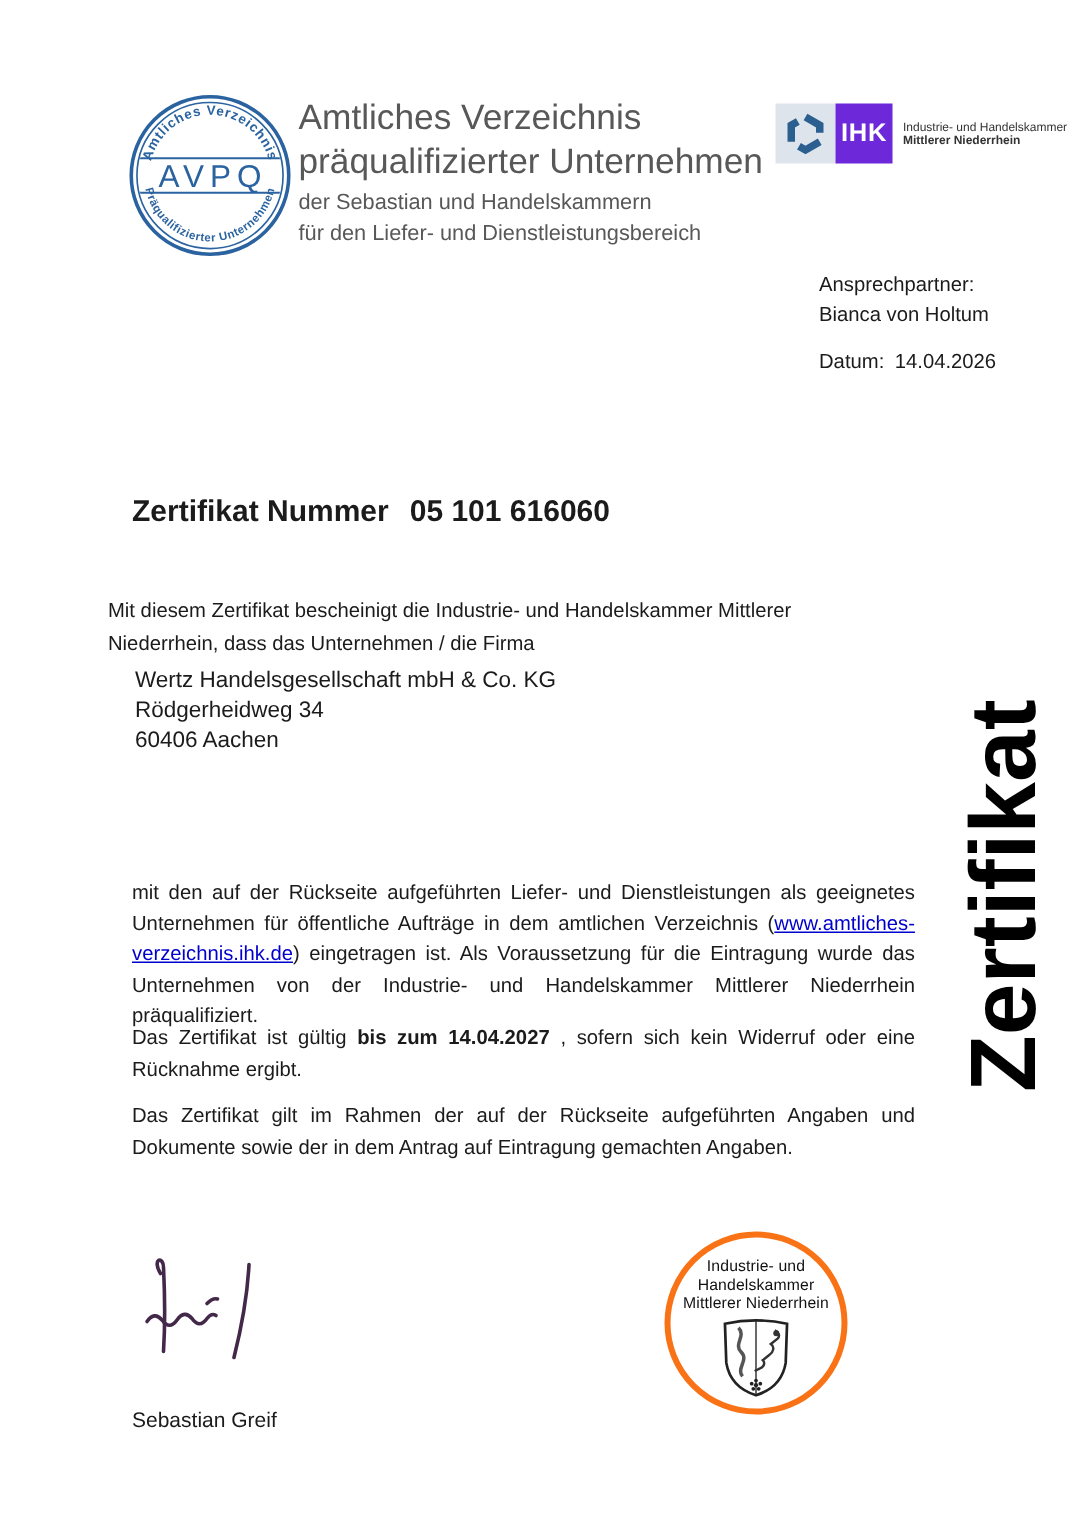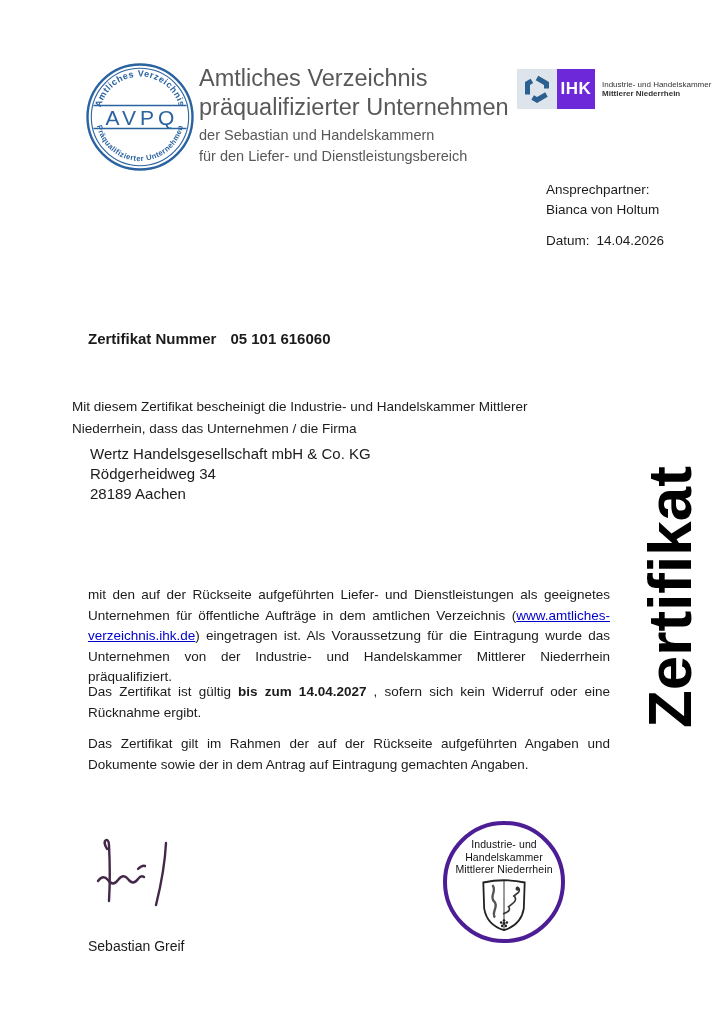--- a/index.html
+++ b/index.html
@@ -20,37 +20,37 @@
   .ihk-light{width:40px;height:40px;background:#dde4ec;display:flex;align-items:center;justify-content:center;}
   .ihk-navy{width:38px;height:40px;background:#6d28d9;color:#ffffff;display:flex;align-items:center;justify-content:center;
             font-weight:700;font-size:17px;letter-spacing:0.5px;}
   .ihk-words{margin-left:7px;align-self:center;font-size:8px;line-height:9.5px;color:#333;white-space:nowrap;}
   .ihk-words .b{font-weight:700;}
   
   .contact{position:absolute;left:546px;top:180px;font-size:13.5px;line-height:20px;}
   .contact .daterow{margin-top:11px;}
   .contact .dval{margin-left:7px;}
   
-  .certnum{position:absolute;left:88px;top:330px;font-size:15px;font-weight:700;}
+  .certnum{position:absolute;left:88px;top:330px;font-size:20px;font-weight:700;}
   .certnum .val{margin-left:14px;}
   
   .intro{position:absolute;left:72px;top:396px;width:492px;font-size:13.5px;line-height:21.5px;}
   .company{position:absolute;left:90px;top:444px;font-size:15px;line-height:20px;}
   .para{position:absolute;left:88px;width:522px;font-size:13.5px;line-height:20.5px;text-align:justify;}
   .p1{top:585px;}
   .p2{top:682px;}
   .p3{top:734px;}
   .para a{color:#0000cc;text-decoration:underline;}
   .bold{font-weight:700;}
   
   .sigorg{position:absolute;left:88px;top:803px;font-size:13px;}
   .sig{position:absolute;left:90px;top:835px;width:90px;height:75px;}
   .signame{position:absolute;left:88px;top:938px;font-size:14px;}
   
-  .seal{position:absolute;left:443px;top:821px;width:114px;height:114px;border:4px solid #4c1d95;
+  .seal{position:absolute;left:443px;top:821px;width:114px;height:114px;border:4px solid #f97316;
         border-radius:50%;text-align:center;box-sizing:content-box;background:#fff;}
   .seal-text{padding-top:13px;font-size:10.5px;line-height:12.5px;color:#111;letter-spacing:0.1px;}
   .seal svg{margin-top:2px;}
   
   .watermark{position:absolute;left:636px;top:728px;transform:rotate(-90deg);transform-origin:0 0;
              font-size:62px;font-weight:700;color:#000;white-space:nowrap;line-height:1.1;}
 </style>
 </head>
 <body>
 
@@ -108,21 +108,21 @@
 
   <div class="certnum">
     <span>Zertifikat Nummer</span><span class="val">05 101 616060</span>
   </div>
 
   <div class="intro">Mit diesem Zertifikat bescheinigt die Industrie- und Handelskammer Mittlerer Niederrhein, dass das Unternehmen / die Firma</div>
 
   <div class="company">
     <div>Wertz Handelsgesellschaft mbH &amp; Co. KG</div>
     <div>Rödgerheidweg 34</div>
-    <div>28189 Aachen</div>
+    <div>60406 Aachen</div>
   </div>
 
   <div class="para p1"><span>mit den auf der Rückseite aufgeführten Liefer- und Dienstleistungen als geeignetes Unternehmen für öffentliche Aufträge in dem amtlichen Verzeichnis (</span><a href="#">www.amtliches-verzeichnis.ihk.de</a><span>) eingetragen ist. Als Voraussetzung für die Eintragung wurde das Unternehmen von der Industrie- und Handelskammer Mittlerer Niederrhein präqualifiziert.</span></div>
 
   <div class="para p2"><span>Das Zertifikat ist gültig </span><span class="bold">bis zum 14.04.2027</span><span> , sofern sich kein Widerruf oder eine Rücknahme ergibt.</span></div>
 
   <div class="para p3">Das Zertifikat gilt im Rahmen der auf der Rückseite aufgeführten Angaben und Dokumente sowie der in dem Antrag auf Eintragung gemachten Angaben.</div>
 
   <svg class="sig" viewBox="0 0 90 75">
     <g fill="none" stroke="#44284a" stroke-width="2.4" stroke-linecap="round">

